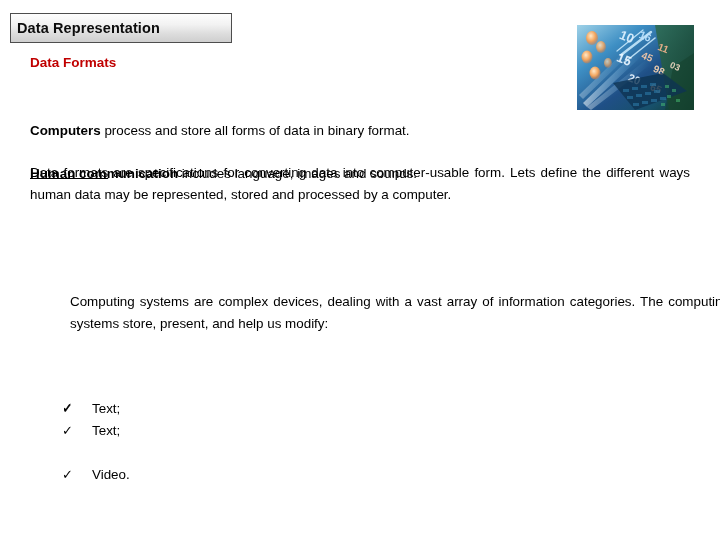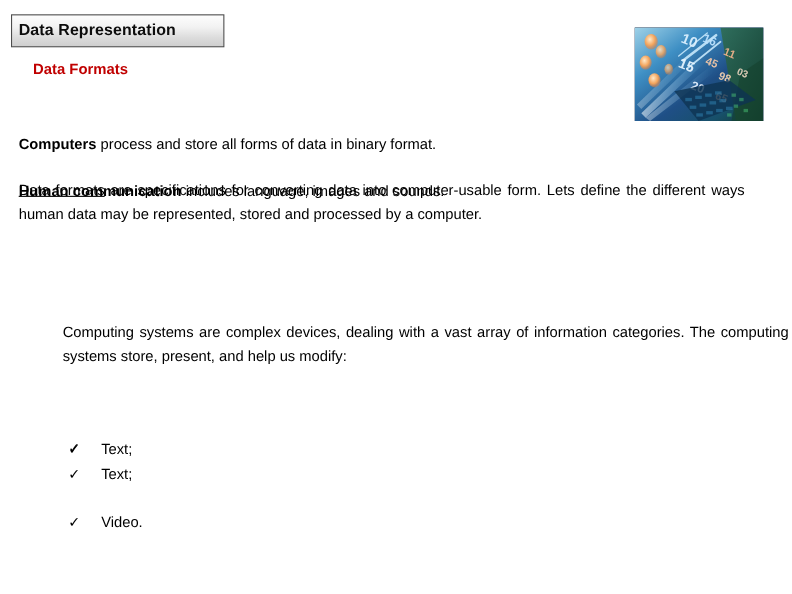--- a/index.html
+++ b/index.html
@@ -21,21 +21,21 @@
     width: 720px;
     height: 540px;
     background: #ffffff;
   }
 
   
   .title-box {
     position: absolute;
     left: 10px;
     top: 13px;
-    width: 194px;
+    width: 222px;
     height: 30px;
     box-sizing: border-box;
     border: 1px solid #4d4d4d;
     background: linear-gradient(to bottom, #fdfdfd 0%, #f2f2f2 38%, #dcdcdc 72%, #cfcfcf 100%);
     display: flex;
     align-items: center;
     justify-content: flex-start;
     padding-left: 6px;
   }
   .title-text {
@@ -65,21 +65,21 @@
     font-size: 13.5px;
     font-weight: bold;
     color: #C00000;
     white-space: nowrap;
   }
   #head-data-formats { top: 55px; }
   #head-computing-systems { top: 250px; }
 
   .para {
     position: absolute;
-    left: 17px;
+    left: 30px;
     font-size: 13.4px;
     color: #000000;
     line-height: 21.5px;
   }
 
   #para-intro {
     top: 98px;
     width: 640px;
     font-weight: normal;
     white-space: pre-line;

